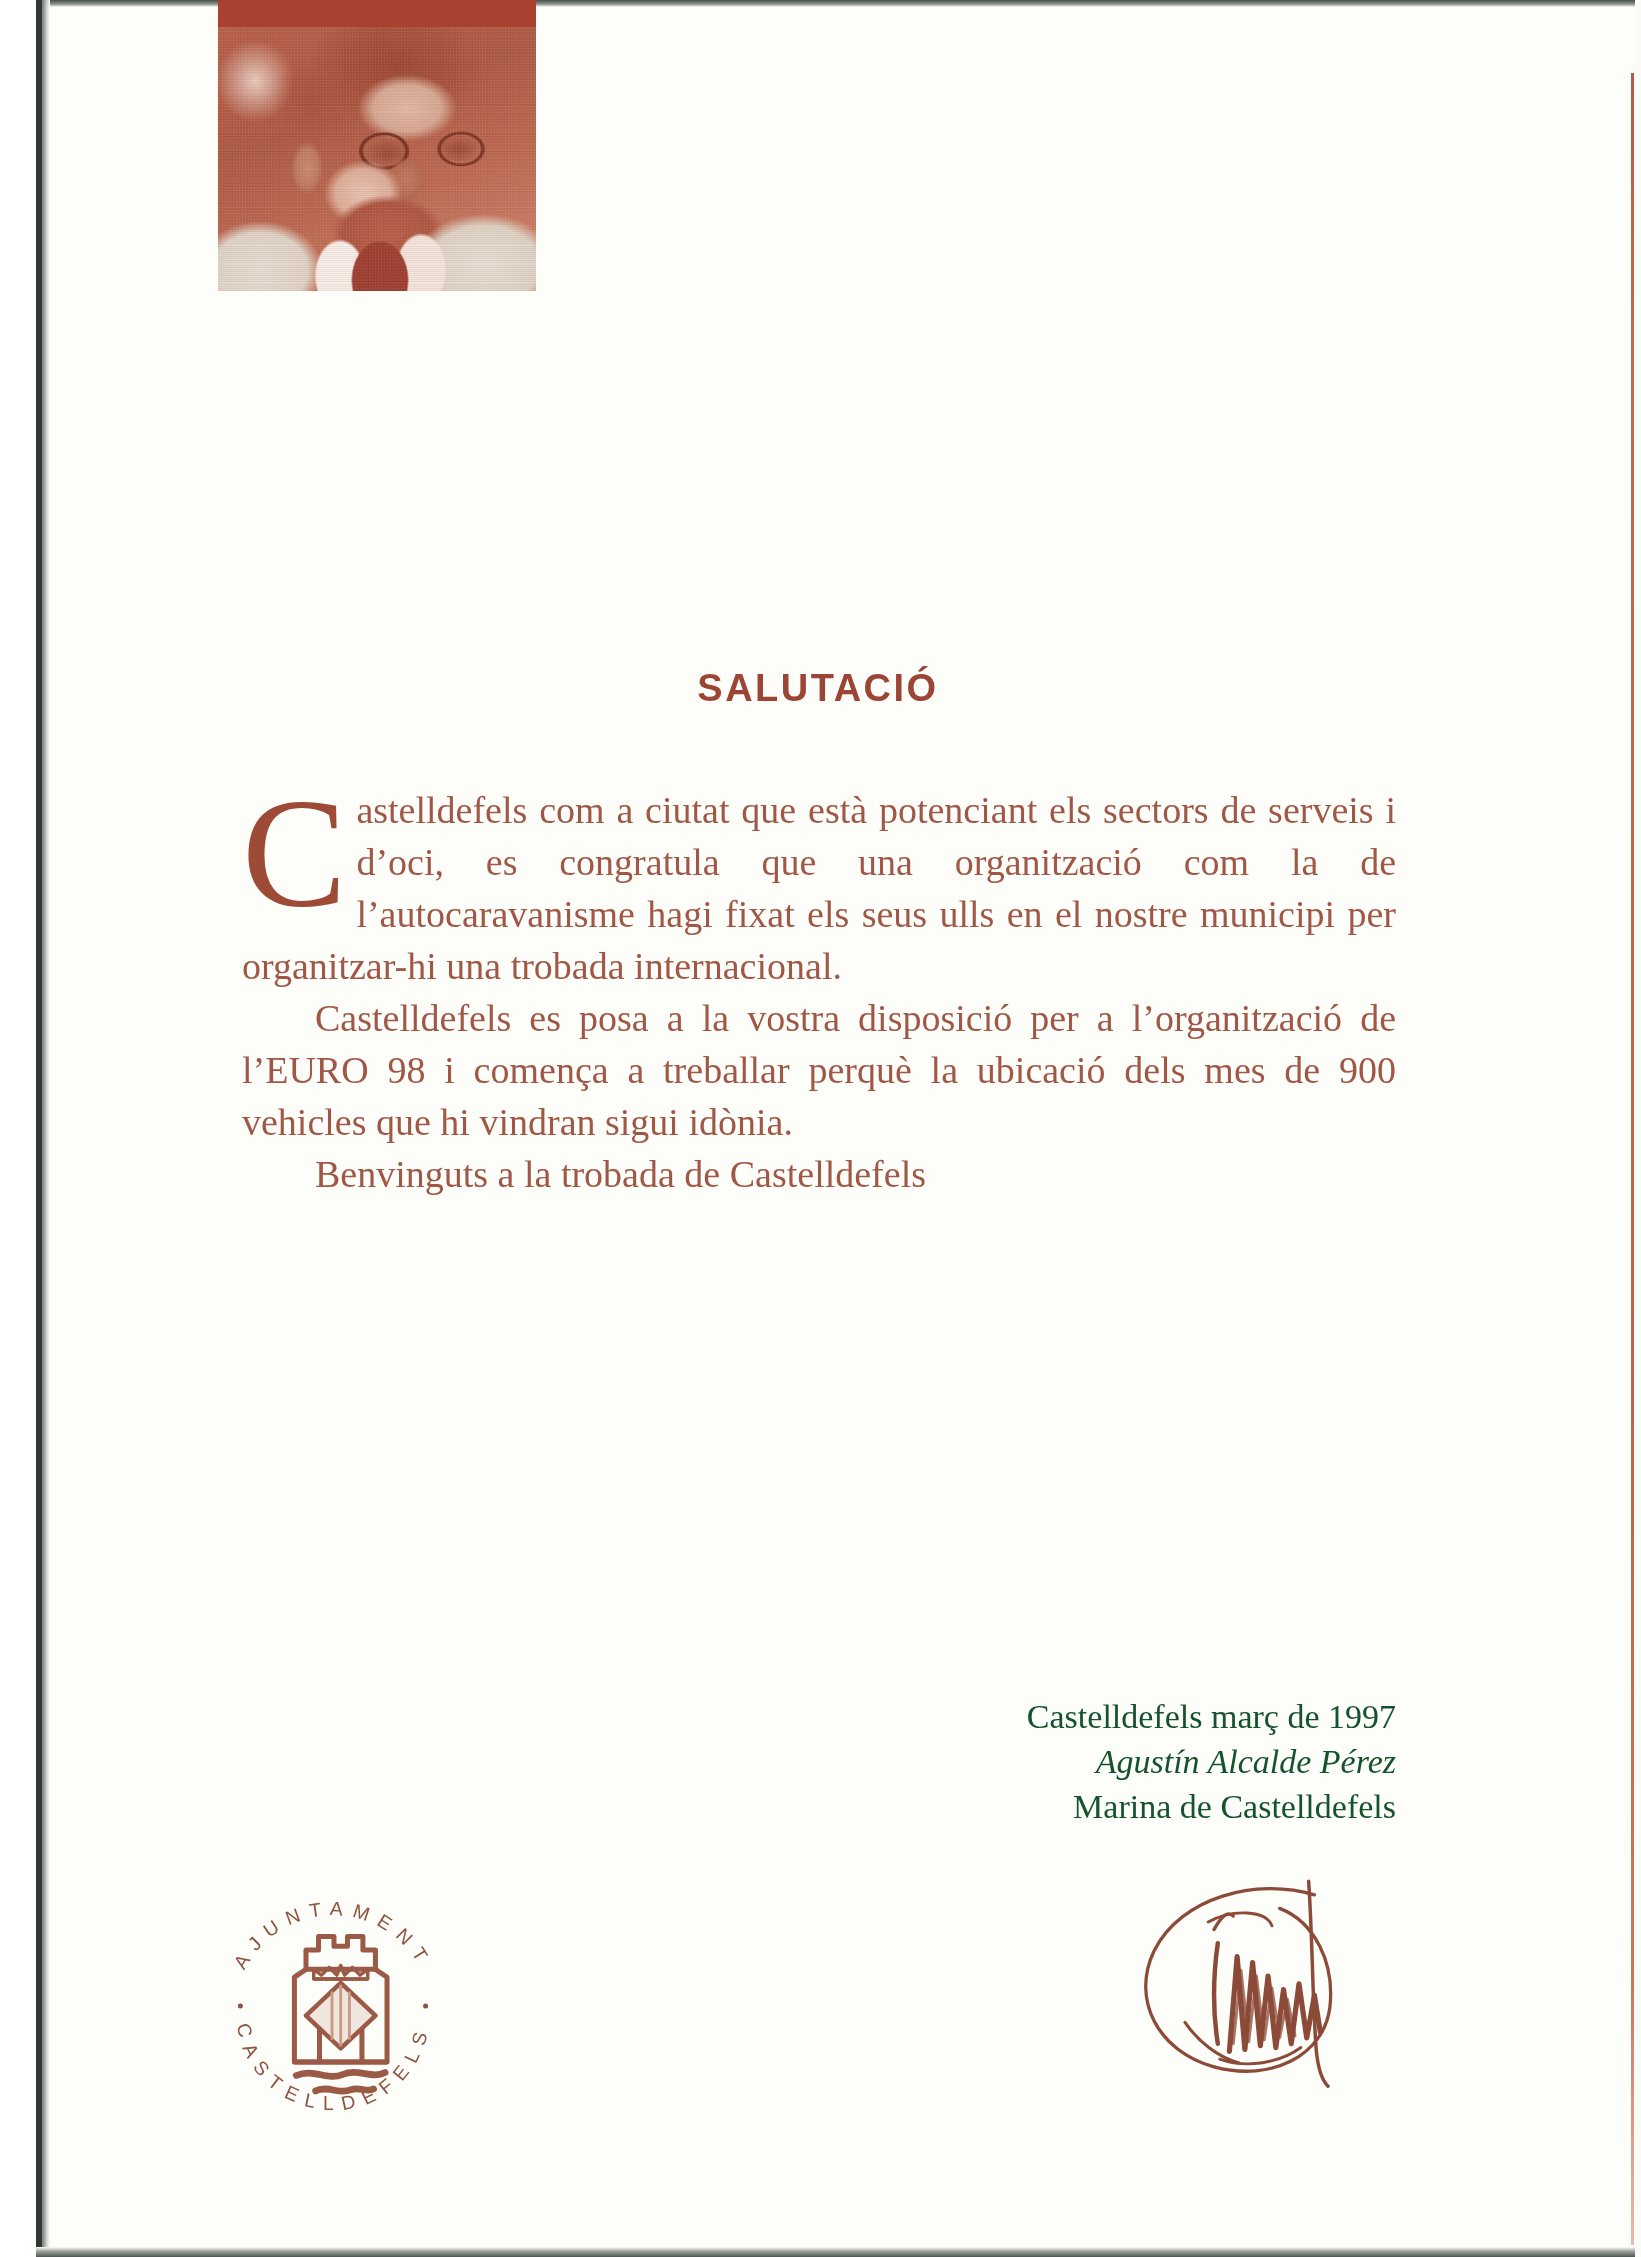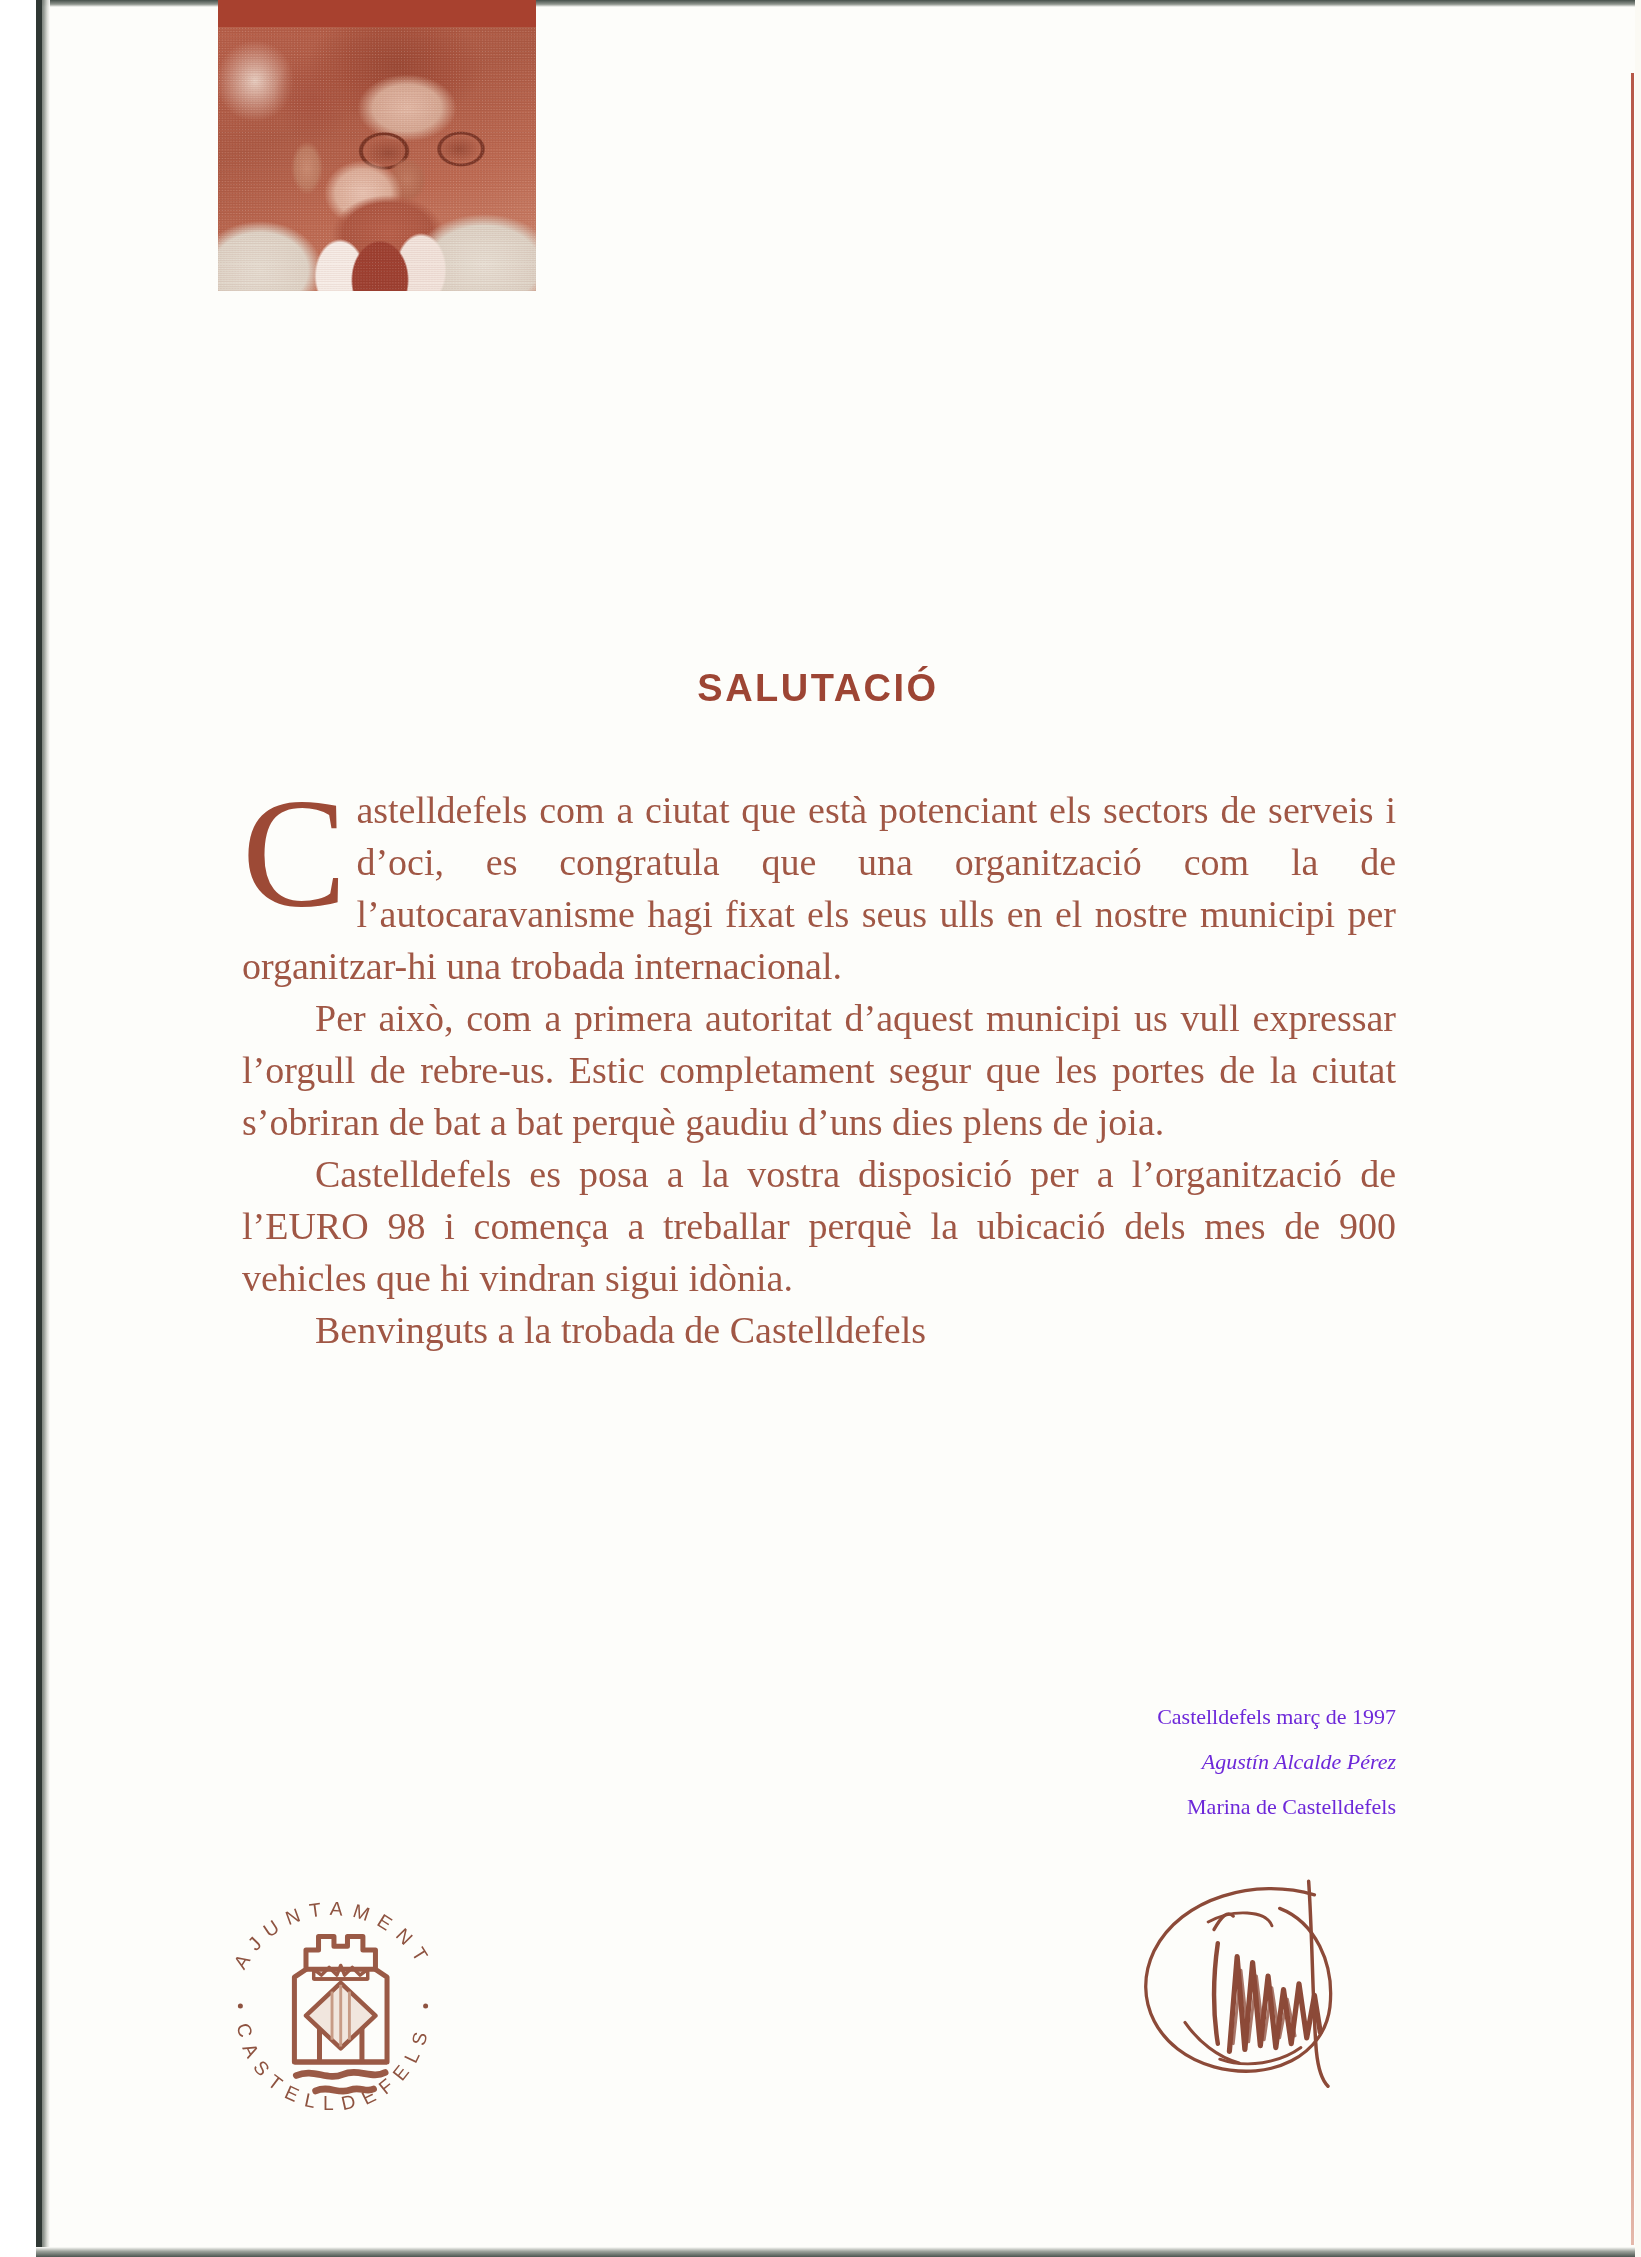--- a/index.html
+++ b/index.html
@@ -170,22 +170,22 @@
     color: #9d4a36;
     font-family: "Liberation Serif", "DejaVu Serif", serif;
   }
 
   
   .sigblock {
     position: absolute;
     left: 676px; top: 1694px;
     width: 684px;
     text-align: right;
-    color: #6d28d9;
-    font-size: 22px;
+    color: #14532d;
+    font-size: 34px;
     line-height: 45px;
   }
   .sigblock .name { font-style: italic; }
 
   
   .seal {
     position: absolute;
     left: 160px; top: 1869px;
     width: 274px; height: 274px;
   }
@@ -215,21 +215,20 @@
     <div class="photo-band"></div>
     <div class="photo-img"></div>
     <div class="photo-scanlines"></div>
     <div class="photo-halftone"></div>
   </div>
 
   <div class="title">SALUTACIÓ</div>
 
   <div class="body">
     <p><span class="dropcap">C</span><span>astelldefels com a ciutat que està potenciant els sectors de serveis i d’oci, es congratula que una organització com la de l’autocaravanisme hagi fixat els seus ulls en el nostre municipi per organitzar-hi una trobada internacional.</span></p>
-    <p>Per això, com a primera autoritat d’aquest municipi us vull expressar l’orgull de rebre-us. Estic completament segur que les portes de la ciutat s’obriran de bat a bat perquè gaudiu d’uns dies plens de joia.</p>
     <p>Castelldefels es posa a la vostra disposició per a l’organització de l’EURO 98 i comença a treballar perquè la ubicació dels mes de 900 vehicles que hi vindran sigui idònia.</p>
     <p>Benvinguts a la trobada de Castelldefels</p>
   </div>
 
   <div class="sigblock">
     <div>Castelldefels març de 1997</div>
     <div class="name">Agustín Alcalde Pérez</div>
     <div>Marina de Castelldefels</div>
   </div>
 

